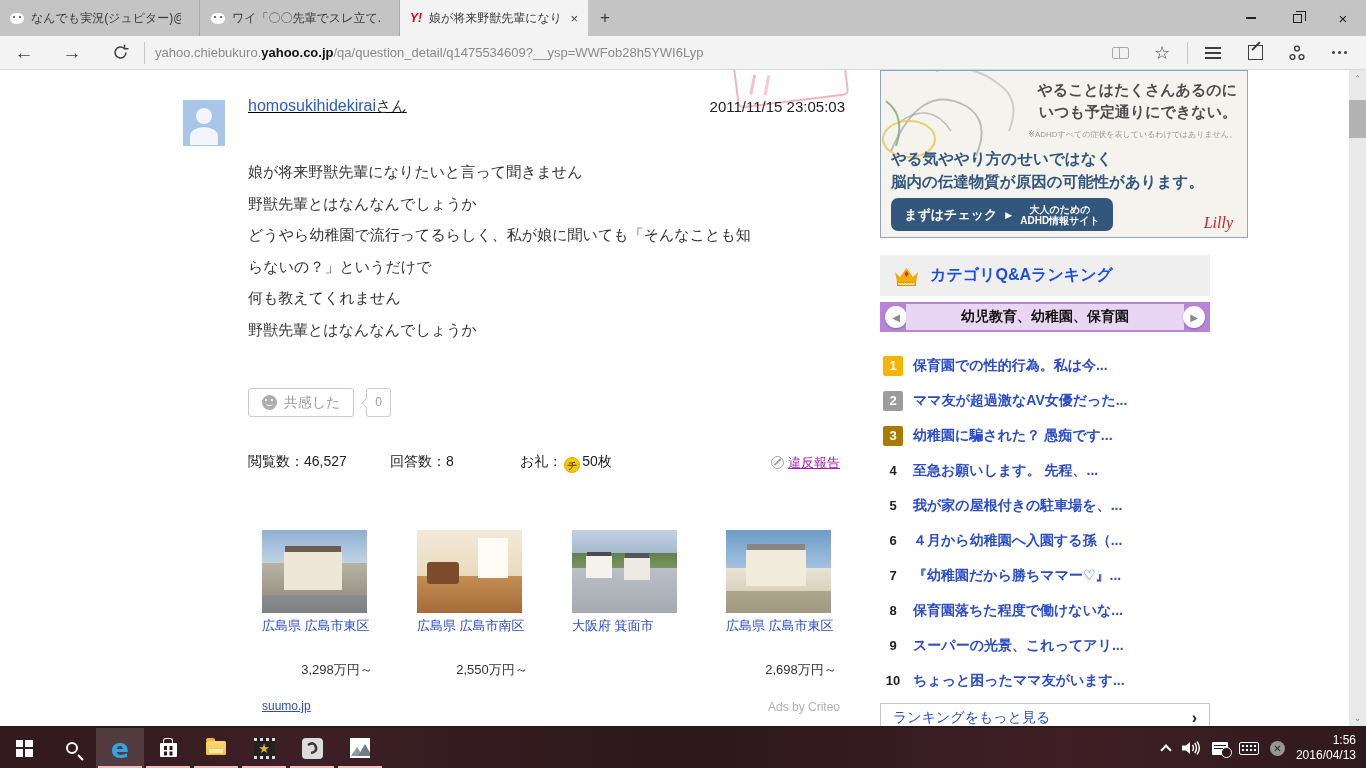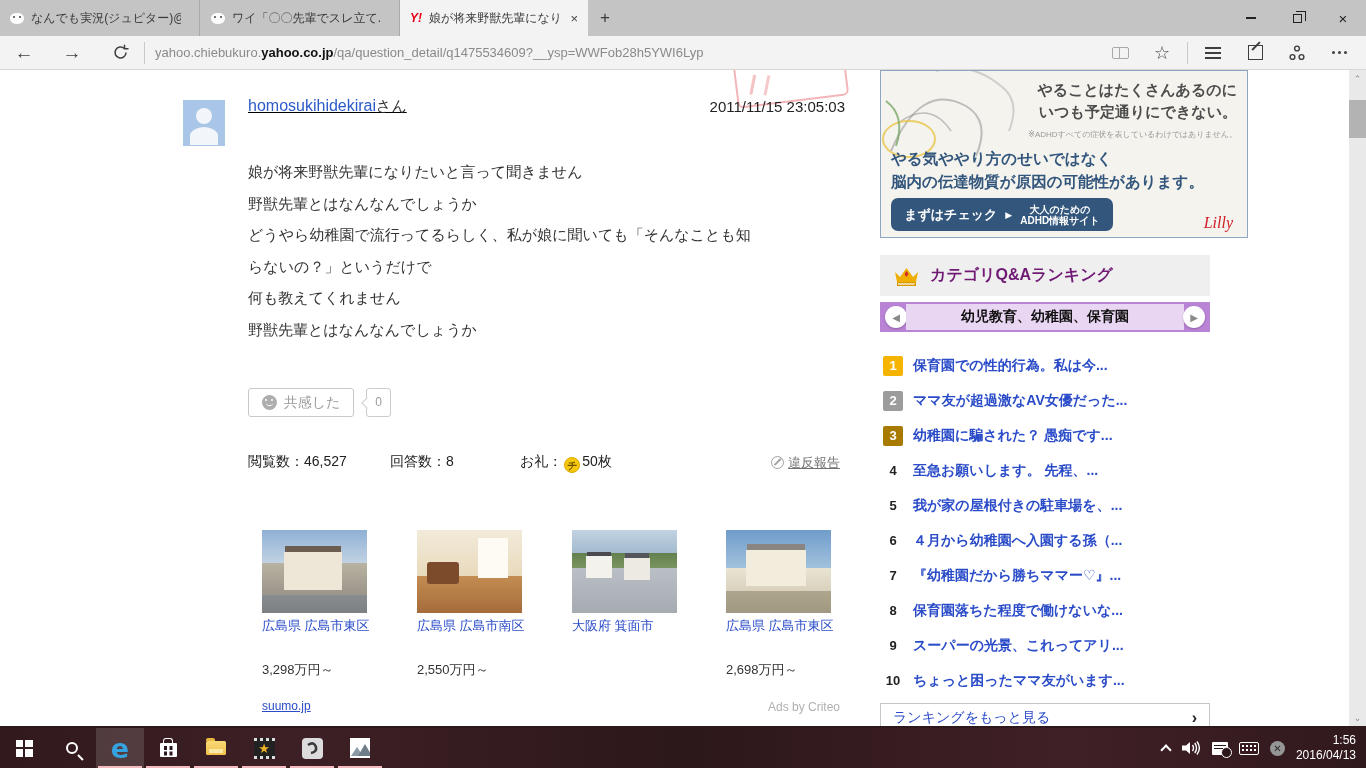--- a/index.html
+++ b/index.html
@@ -89,21 +89,21 @@
     border-radius:3px; background:#fff; font-size:12px; color:#9a9a9a; text-align:center; line-height:27px; }
   #empathy-count::before { content:""; position:absolute; left:-4px; top:10px; width:7px; height:7px;
     background:#fff; border-left:1px solid #ccc; border-bottom:1px solid #ccc; transform:rotate(45deg); }
 
   #stats-row { position:absolute; left:248px; top:383px; width:600px; height:22px; font-size:14px; color:#222;padding-left:32px; }
   #stats-row .stat { position:absolute; top:0; white-space:nowrap; }
   .coin { display:inline-block; width:16px; height:16px; background:#f6c80c; border:1px solid #dca900;
     border-radius:50%; color:#6d5200; font-size:10px; font-weight:bold; text-align:center; line-height:15px;
     vertical-align:-3px; margin:0 2px; }
   #report { position:absolute; right:8px; top:1px; font-size:13px; color:#8a8a8a; }
-  #report a { color:#737373; }
+  #report a { color:#a21caf; }
   .ban-ic { display:inline-block; width:13px; height:13px; border:1.5px solid #a2a2a2; border-radius:50%;
     position:relative; vertical-align:-2px; margin-right:4px; }
   .ban-ic::before { content:""; position:absolute; left:0.5px; top:4.2px; width:9px; height:1.5px;
     background:#a2a2a2; transform:rotate(-45deg); }
 
   
   #props { position:absolute; left:248px; top:460px; width:610px; height:196px; }
   .prop { position:absolute; top:0; width:150px; }
   .photo { width:105px; height:83px; position:relative; overflow:hidden; }
   .photo-1 { background:linear-gradient(180deg,#8fb0d4 0%,#c2d3e4 40%,#b8b2a2 40%,#9b958a 78%,#8a8d90 78%,#7d8083 100%); }
@@ -114,21 +114,21 @@
   .photo-2::after { content:""; position:absolute; left:10px; top:32px; width:32px; height:22px;
     background:#7c4b2b; border-radius:3px; }
   .photo-3 { background:linear-gradient(180deg,#c2d2e2 0%,#a3bace 28%,#63804f 28%,#7a955f 46%,#b9bfc5 46%,#a6abb2 100%); }
   .photo-3::before { content:""; position:absolute; left:14px; top:26px; width:26px; height:22px; background:#f4f2ec;
     box-shadow:0 -5px 0 -1px #4a4a50, 38px 2px 0 #eceae2, 38px -4px 0 -1px #55555c; }
   .photo-4 { background:linear-gradient(180deg,#6f9cca 0%,#a2c2de 46%,#e9e3d3 46%,#d9d1bd 74%,#ada58c 74%,#a09880 100%); }
   .photo-4::before { content:""; position:absolute; left:20px; top:20px; width:60px; height:36px;
     background:#f2ecdd; box-shadow:0 -7px 0 -1px #8a8580; }
   .prop .region { display:block; margin-top:4px; font-size:13px; color:#2b4cc8; text-decoration:underline;
     text-decoration-color:transparent; }
-  .prop .price { display:block; margin-top:26px; font-size:13px; color:#333; }
+  .prop .price { display:block; margin-top:26px; font-size:13px; color:#333;text-align:center; }
   #suumo { position:absolute; left:14px; top:169px; font-size:12px; color:#2b4cc8; }
   #adsby { position:absolute; right:18px; top:170px; font-size:12px; color:#b0b0b0; }
 
   
   #sidebar { position:absolute; left:880px; top:0; width:330px; }
 
   #adbox { position:absolute; left:0; top:0; width:368px; height:168px; background:#f4f3ee;
     border:1px solid #8fa6c2; overflow:hidden; }
   #adbox svg.sketch { position:absolute; left:0; top:-10px; }
   .ad-line { position:absolute; right:10px; text-align:right; font-weight:bold; font-size:15px; color:#4c4c4c; }
@@ -137,21 +137,21 @@
   #ad-btn { position:absolute; left:10px; top:127px; width:222px; height:33px; background:#33567c;
     border-radius:7px; display:flex; align-items:center; justify-content:center; gap:8px; color:#fff; }
   #ad-btn .main { font-size:13px; font-weight:bold; }
   #ad-btn .arr { font-size:9px; }
   #ad-btn .sub { font-size:10px; font-weight:bold; line-height:11px; text-align:center; }
   #lilly { position:absolute; right:14px; bottom:5px; color:#d0202a; font-size:16px; font-style:italic;
     font-family:"Liberation Serif","DejaVu Serif",serif; }
 
   #rank-head { position:absolute; left:0; top:185px; width:330px; height:41px; background:#efefef;
     display:flex; align-items:center; }
-  #rank-head .txt { font-size:16px; font-weight:bold; color:#701a75; margin-left:10px; }
+  #rank-head .txt { font-size:16px; font-weight:bold; color:#1d4ed8; margin-left:10px; }
   .crown { margin-left:13px; flex:0 0 auto; }
 
   #cat-bar { position:absolute; left:0; top:232px; width:330px; height:30px; background:#b983d6; }
   #cat-bar .inner { position:absolute; left:26px; right:26px; top:2px; bottom:2px; background:#e9d6f3;
     display:flex; align-items:center; justify-content:center; font-size:14px; font-weight:bold; color:#111; }
   .cat-arrow { position:absolute; top:4px; width:22px; height:22px; background:#fff; border-radius:50%;
     color:#8a8a8a; font-size:10px; display:flex; align-items:center; justify-content:center;
     box-shadow:0 1px 2px rgba(0,0,0,.25); }
   #cat-prev { left:5px; } #cat-next { right:5px; }
 

